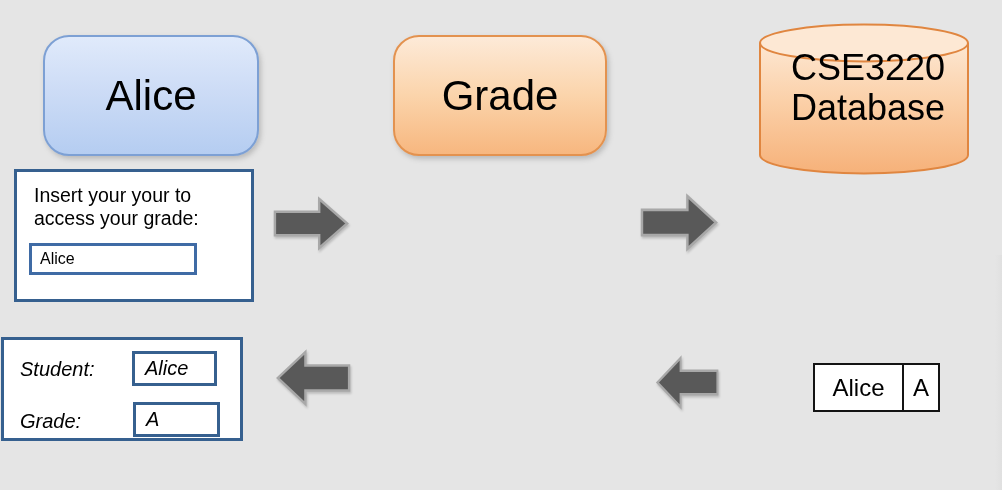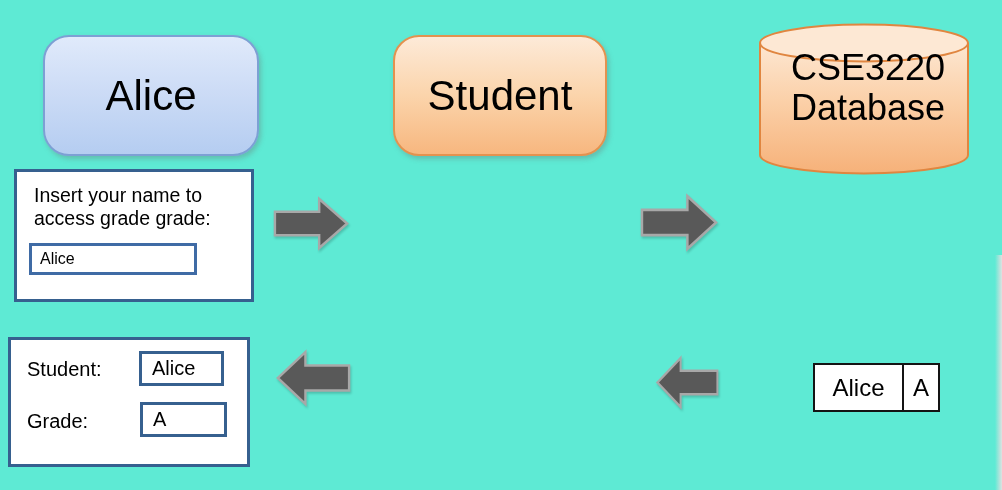--- a/index.html
+++ b/index.html
@@ -1,20 +1,20 @@
 <!DOCTYPE html>
 <html style="--client-border: #7da0d4; --server-border: #e3924f; --form-border: #36608f; --message-text: #c0392d; --arrow-fill: #595959; --arrow-outline: #a8a8a8;"><head>
 <meta charset="utf-8">
 <style>
   html, body { margin: 0; padding: 0; background: #ffffff; }
   .canvas {
     position: relative;
     width: 1002px;
     height: 490px;
-    background: #5eead4;
+    background: #e5e5e5;
     overflow: hidden;
     font-family: "Liberation Sans", "DejaVu Sans", sans-serif;
     color: #000;
   }
 
   
   .actor {
     position: absolute;
     border-radius: 26px;
     display: flex;
@@ -43,21 +43,21 @@
   }
 
   
   .form-box {
     position: absolute;
     background: #ffffff;
     border: 3px solid var(--form-border, #36608f);
     box-sizing: border-box;
   }
   .form-box.request { left: 14px; top: 169px; width: 240px; height: 133px; }
-  .form-box.response { left: 8px; top: 337px; width: 242px; height: 130px; }
+  .form-box.response { left: 1px; top: 337px; width: 242px; height: 104px; font-style: italic; }
 
   .prompt-text {
     position: absolute; left: 17px; top: 12px; width: 196px;
     font-size: 19.5px; line-height: 1.2; color: #000;
   }
   .name-input {
     position: absolute; left: 12px; top: 71px; width: 168px; height: 32px;
     border: 3px solid #3f6ba5; box-sizing: border-box;
     font-size: 16px; line-height: 26px; padding-left: 8px;
     background: #fff; color: #000;
@@ -112,38 +112,38 @@
 </head>
 <body>
 
 <div class="canvas">
 
   <div class="actor client">
     <span>Alice</span>
   </div>
 
   <div class="actor server">
-    <span>Student</span>
+    <span>Grade</span>
   </div>
 
   <svg class="db-cylinder" viewBox="0 0 212 153" width="212" height="153">
     <defs>
       <linearGradient id="dbGrad" x1="0" y1="0" x2="0" y2="1">
         <stop offset="0%" stop-color="#fde7d2"></stop>
         <stop offset="45%" stop-color="#fbd0a8"></stop>
         <stop offset="100%" stop-color="#f6b179"></stop>
       </linearGradient>
     </defs>
     <path d="M2,21 L2,133 A104,18.5 0 0 0 210,133 L210,21" fill="url(#dbGrad)" stroke="#e08640" stroke-width="2"></path>
     <ellipse cx="106" cy="21" rx="104" ry="18.5" fill="#fde8d4" stroke="#e08640" stroke-width="2"></ellipse>
   </svg>
   <div class="db-label">CSE3220 Database</div>
 
   <div class="form-box request">
-    <div class="prompt-text">Insert your name to access grade grade:</div>
+    <div class="prompt-text">Insert your your to access your grade:</div>
     <div class="name-input">Alice</div>
   </div>
 
   <svg class="arrow arrow-1" viewBox="0 0 80 56" preserveAspectRatio="none">
     <polygon points="2,16 48,16 48,3 77,28 48,53 48,40 2,40" fill="#595959" stroke="#a8a8a8" stroke-width="2.5"></polygon>
   </svg>
 
   <svg class="arrow arrow-2" viewBox="0 0 80 56" preserveAspectRatio="none">
     <polygon points="2,16 48,16 48,3 77,28 48,53 48,40 2,40" fill="#595959" stroke="#a8a8a8" stroke-width="2.5"></polygon>
   </svg>

